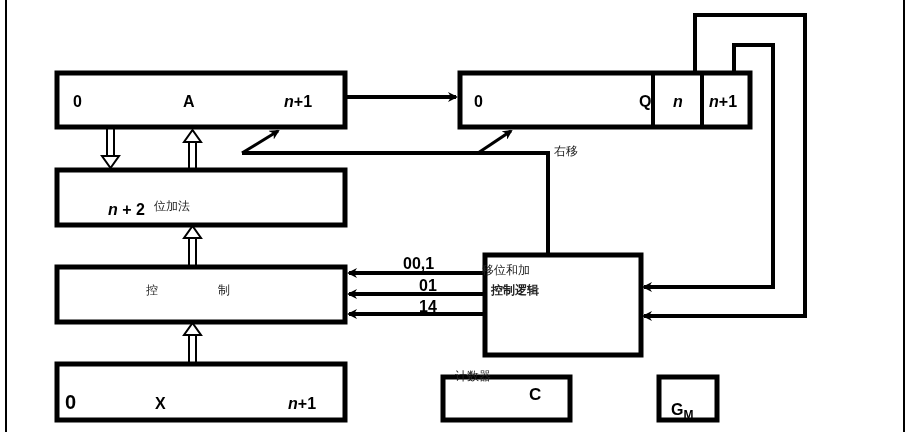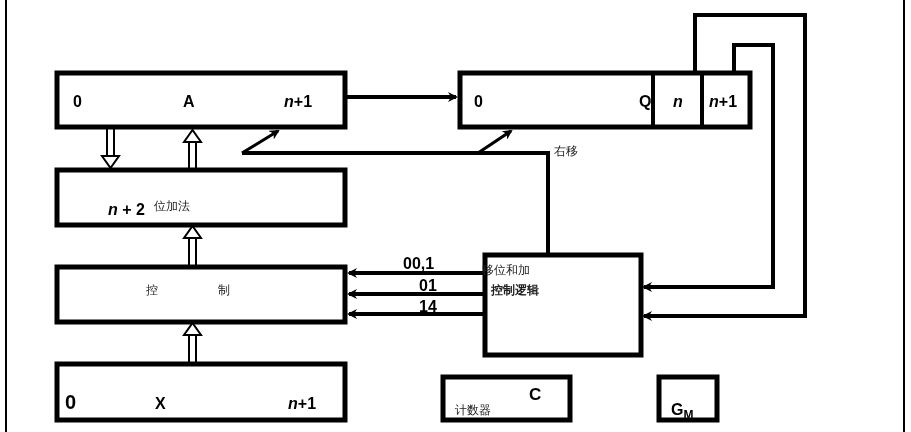--- a/index.html
+++ b/index.html
@@ -101,16 +101,16 @@
 <span class="lbl" style="left:419px;top:278px;">01</span>
 <span class="lbl" style="left:419px;top:299px;">14</span>
 
 <span class="cjk" style="left:482px;top:264px;">移位和加</span>
 <span class="cjk" style="left:491px;top:284px;font-weight:bold;">控制逻辑</span>
 
 <span class="lbl" style="left:65px;top:392px;font-size:20px;">0</span>
 <span class="lbl" style="left:155px;top:396px;">X</span>
 <span class="lbl" style="left:288px;top:396px;"><span class="it">n</span><span>+1</span></span>
 
-<span class="cjk" style="left:455px;top:404px;">计数器</span>
+<span class="cjk" style="left:455px;top:370px;">计数器</span>
 <span class="lbl" style="left:529px;top:386px;font-size:17px;">C</span>
 
 <span class="lbl" style="left:671px;top:402px;"><span>G</span><span class="sub">M</span></span>
 
 </body></html>

